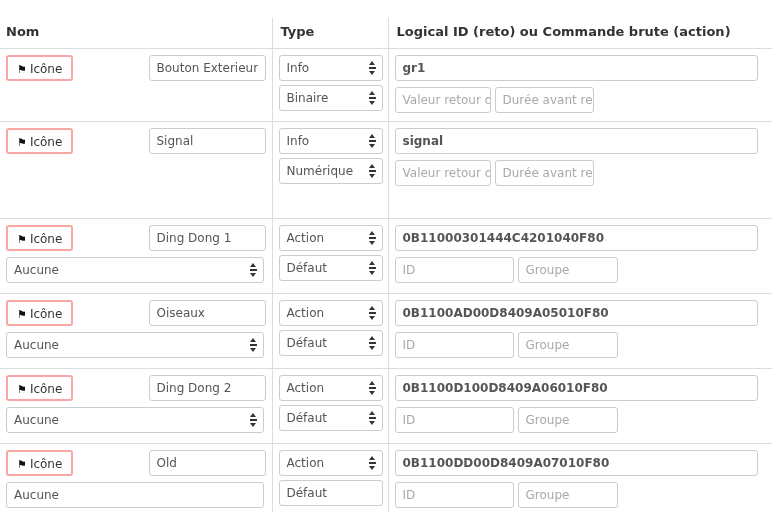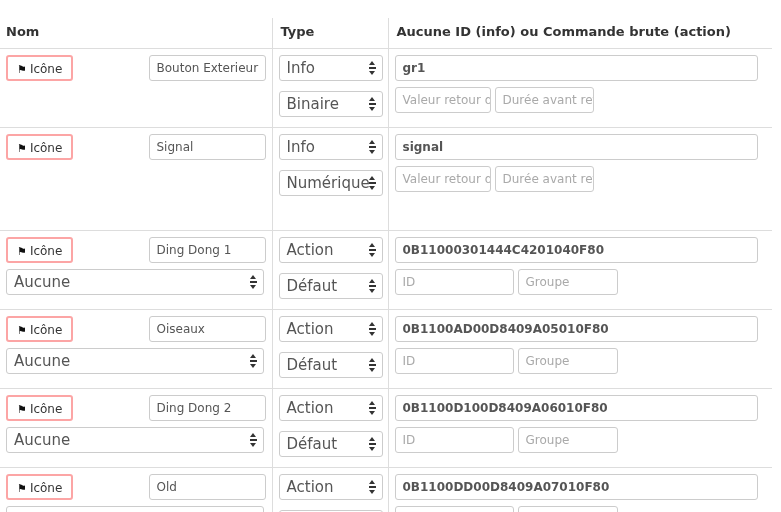--- a/index.html
+++ b/index.html
@@ -98,21 +98,21 @@
   }
 
   
   .sel {
     position: relative;
     box-sizing: border-box;
     height: 26px;
     border: 1px solid #cccccc;
     border-radius: 3px;
     background: #ffffff;
-    font-size: 15px;
+    font-size: 12px;
     color: #555555;
     padding: 0 20px 0 7px;
     line-height: 24px;
     display: inline-block;
     white-space: nowrap;
     overflow: hidden;
   }
   .sel .arrows {
     position: absolute;
     right: 6px;
@@ -136,21 +136,21 @@
   }
 
   
   .nom-line1 { display: flex; align-items: flex-start; }
   .nom-spacer { flex: 1 1 auto; }
   .name-input { width: 117px; text-align: left; }
   .sel-icon-full { width: 258px; margin-top: 6px; }
 
   
   .sel-type { width: 104px; }
-  .sel-sub  { width: 104px; margin-top: 6px; }
+  .sel-sub  { width: 104px; }
 
   
   .cmd-main { width: 363px; font-weight: bold; }
   .cmd-row2 { margin-top: 6px; }
   .cmd-row2 .ctrl { margin-right: 4px; }
   .in-valeur  { width: 96px; }
   .in-duree   { width: 99px; }
   .in-id      { width: 119px; }
   .in-groupe  { width: 100px; }
 
@@ -164,21 +164,21 @@
   <table class="cmd-table">
     <colgroup>
       <col class="c-nom">
         <col class="c-type">
         <col class="c-cmd">
     </colgroup>
     <thead>
       <tr>
         <th class="first-col">Nom</th>
         <th>Type</th>
-        <th>Aucune ID (info) ou Commande brute (action)</th>
+        <th>Logical ID (reto) ou Commande brute (action)</th>
       </tr>
     </thead>
     <tbody id="tbody">
         <tr>
           <td class="first-col">
             <div class="nom-line1">
               <span class="btn-icone"><span class="flag">⚑</span><span>Icône</span></span>
               <span class="nom-spacer"></span>
               <span class="ctrl name-input">Bouton Exterieur</span>
             </div>

